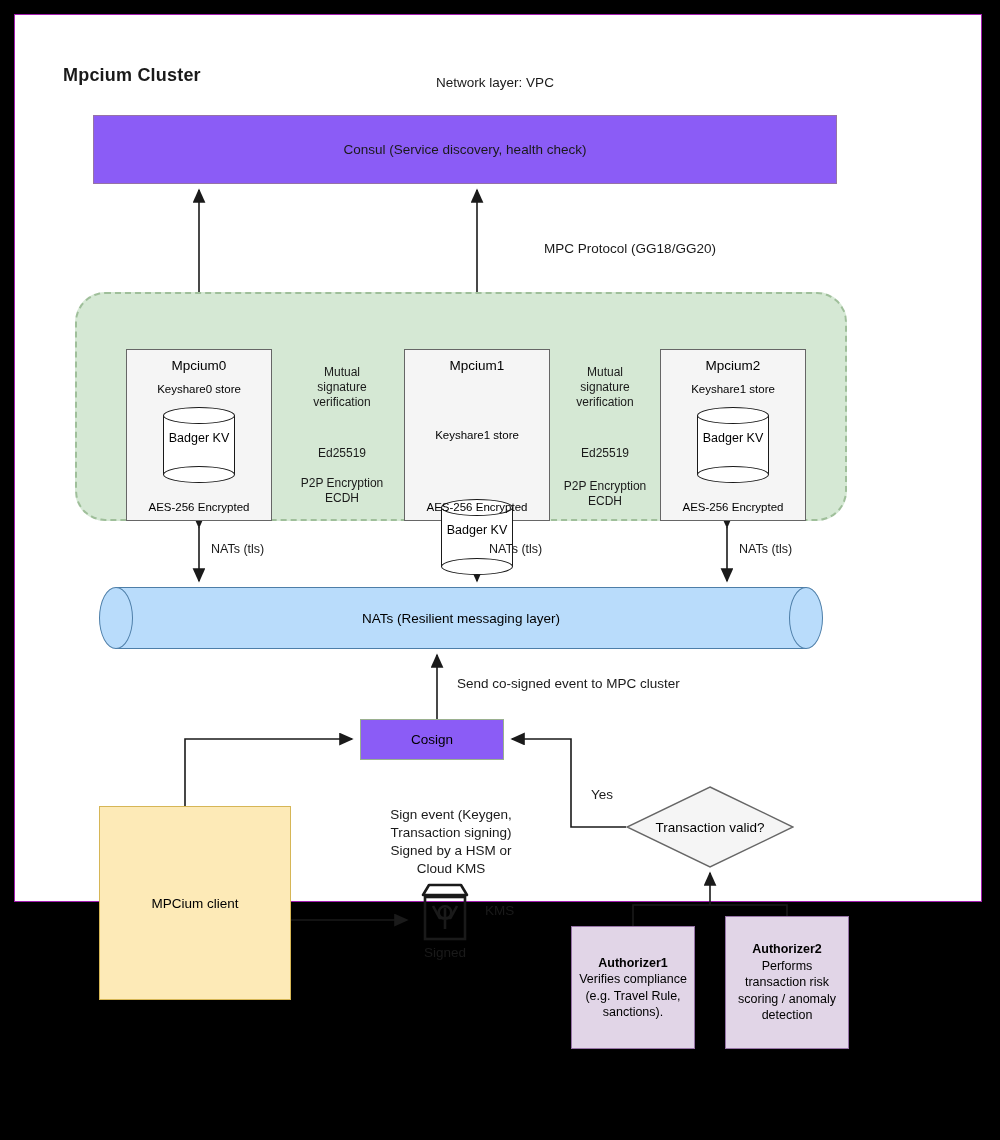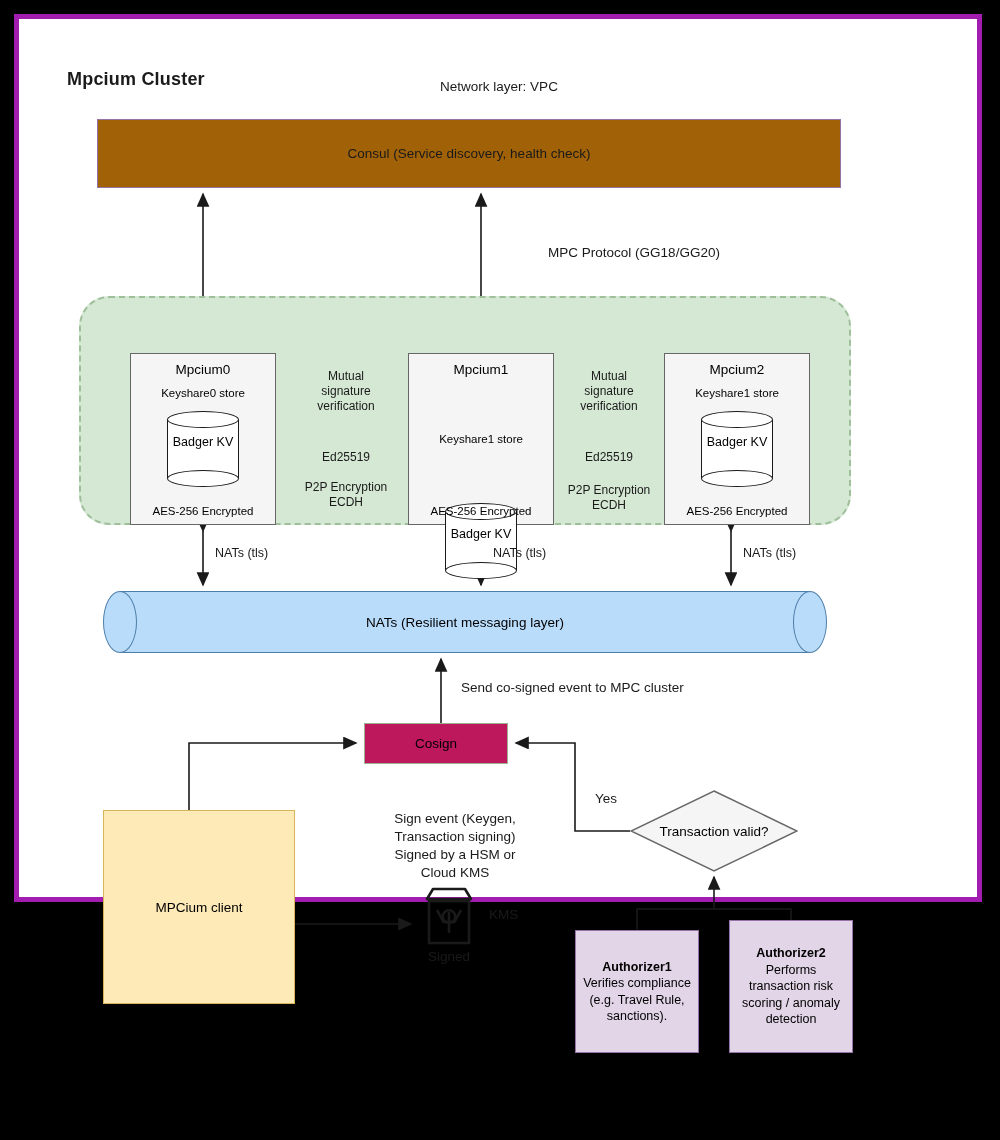--- a/index.html
+++ b/index.html
@@ -9,40 +9,40 @@
   body {
     width: 1000px; height: 1140px;
     font-family: "Liberation Sans", sans-serif;
     overflow: hidden;
   }
   #canvas {
     position: absolute;
     left: 14px; top: 14px;
     width: 968px; height: 888px;
     background: #ffffff;
-    border: 5px solid #a21caf;
+    border: 1px solid #a21caf;
     box-sizing: border-box;
   }
   .node { position: absolute; box-sizing: border-box; }
   .txt { position: absolute; box-sizing: border-box; color: #1a1a1a; white-space: pre-line; }
 
   
   #title {
     left: 48px; top: 50px; width: 320px;
     font-size: 18px; font-weight: bold; letter-spacing: .2px;
   }
   #vpc-label {
     left: 330px; top: 60px; width: 300px;
     font-size: 13.5px; text-align: center;
   }
 
   
   #consul {
     left: 78px; top: 100px; width: 744px; height: 69px;
-    background: #a16207; border: 1px solid #9673a6;
+    background: #8b5cf6; border: 1px solid #9673a6;
     display: flex; align-items: center; justify-content: center;
     font-size: 13.5px; color: #1a1a1a;
   }
 
   
   #threshold {
     left: 190px; top: 202px; width: 290px;
     font-size: 13px; line-height: 18.5px;
   }
   #mpc-protocol {
@@ -111,21 +111,21 @@
   }
   #nats .nlabel {
     position: absolute; left: 0; top: 0; width: 100%; height: 100%;
     display: flex; align-items: center; justify-content: center;
     font-size: 13.5px; z-index: 4;
   }
 
   
   #cosign {
     left: 345px; top: 704px; width: 144px; height: 41px;
-    background: #be185d; border: 1px solid #9ab08f;
+    background: #8b5cf6; border: 1px solid #9ab08f;
     display: flex; align-items: center; justify-content: center; font-size: 13.5px;
   }
   #send-lbl { left: 442px; top: 661px; width: 300px; font-size: 13.5px; }
 
   
   #client {
     left: 84px; top: 791px; width: 192px; height: 194px;
     background: #fdeab7; border: 1px solid #d6b656;
     display: flex; align-items: center; justify-content: center; font-size: 13.5px;
   }

